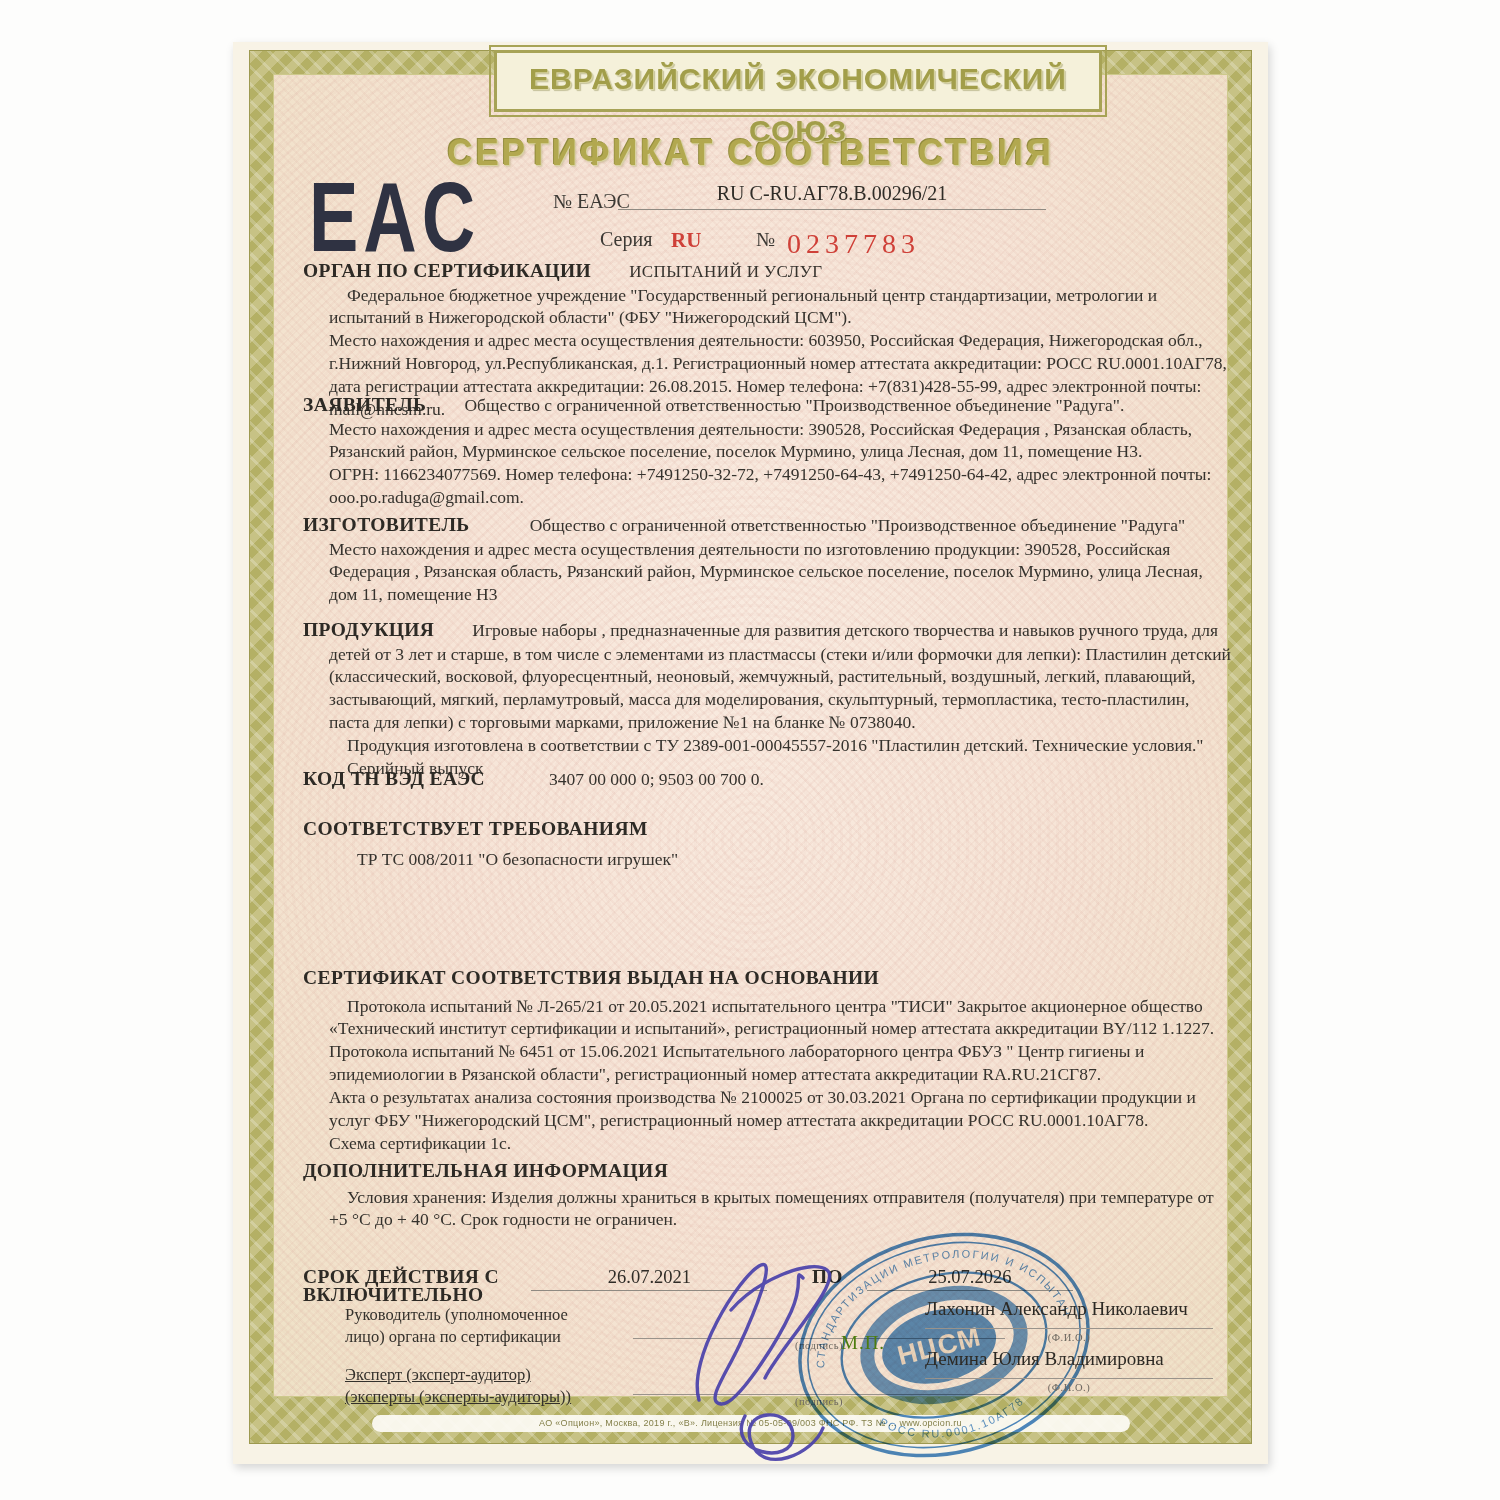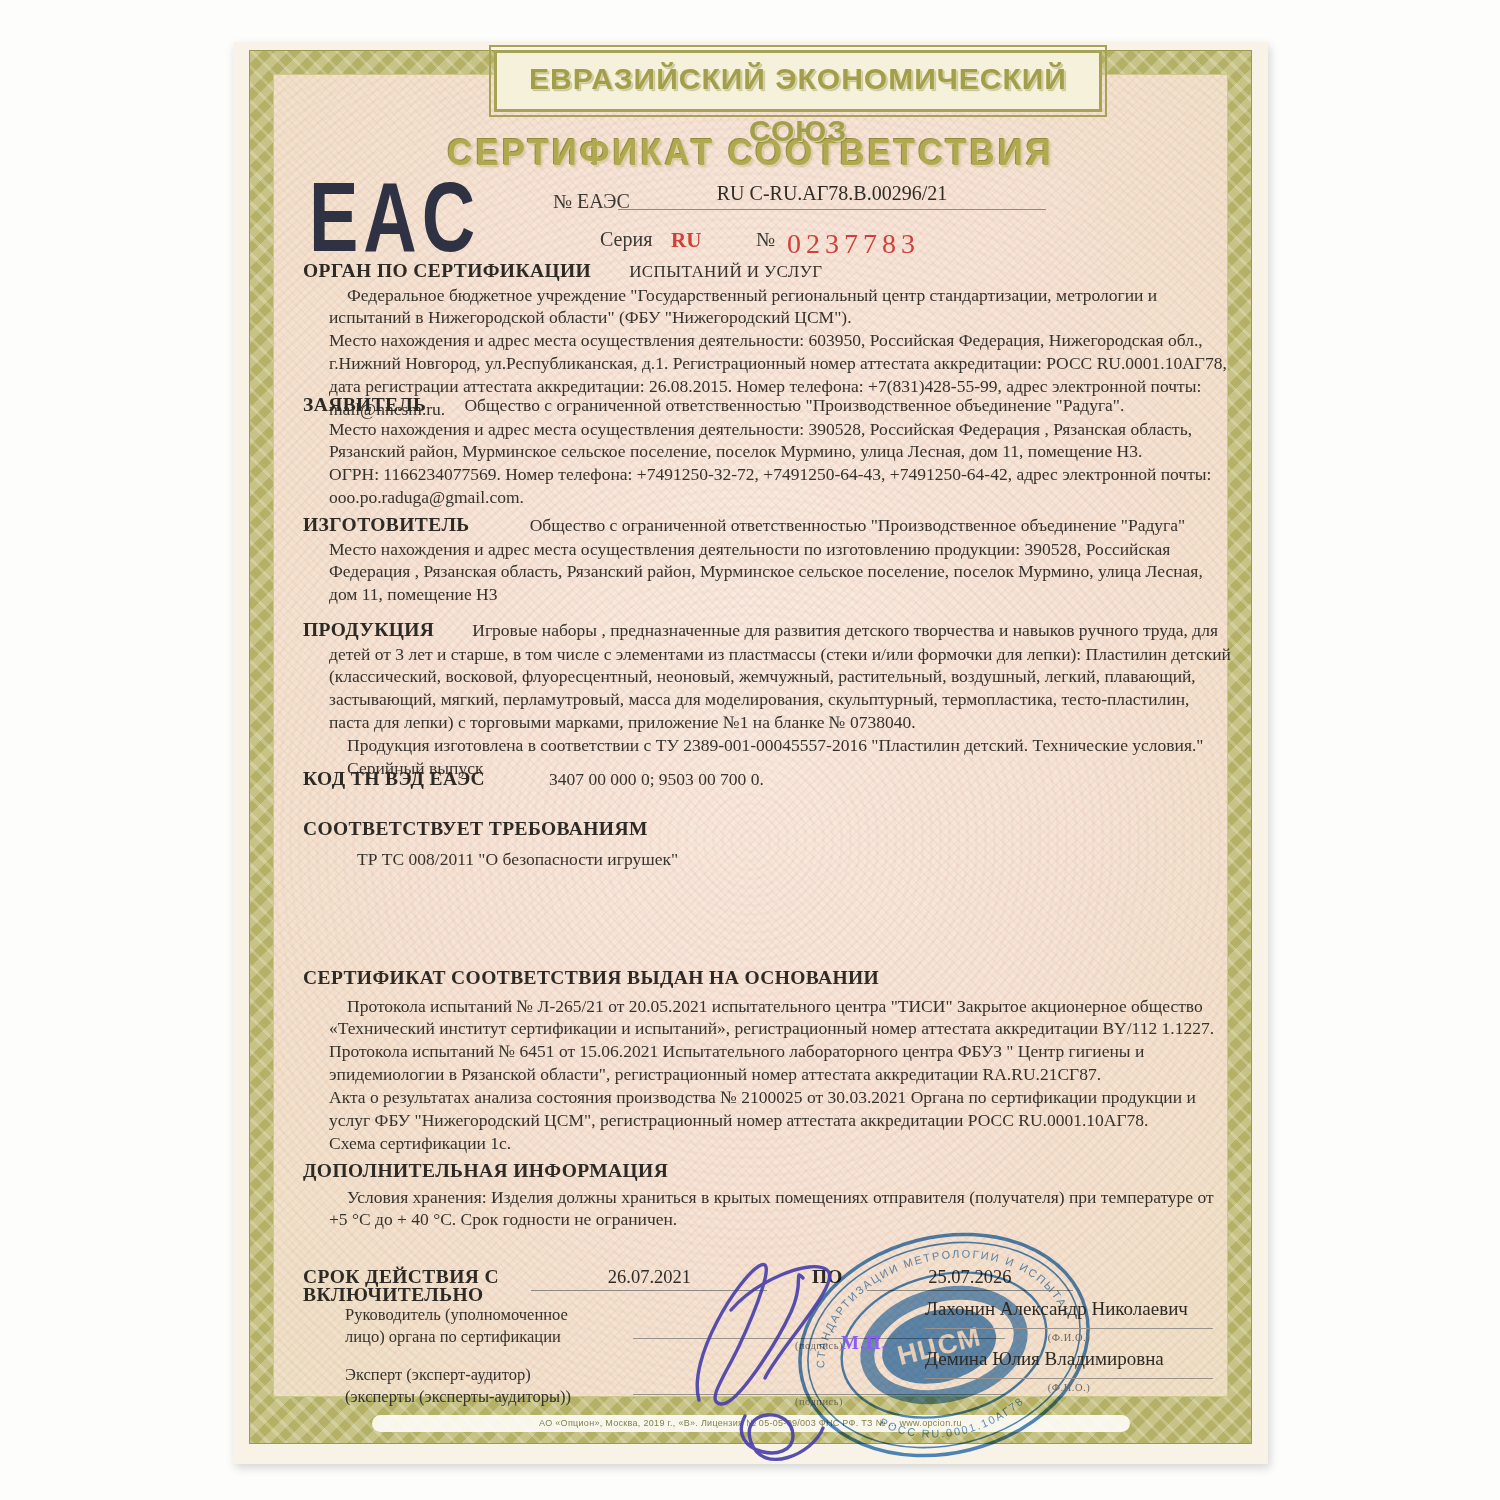--- a/index.html
+++ b/index.html
@@ -79,40 +79,40 @@
     display:inline-block;border-bottom:1px solid #8f8a82;text-align:center;
     font-size:18.5px;color:#2f2c27;padding:0 8px 2px 8px;
   }
   .vfrom{width:220px;margin-left:28px;}
   .vto{width:190px;margin-left:20px;}
   .vpo{font-weight:bold;font-size:19.5px;margin-left:40px;color:#2d2a25;}
   .vincl{position:absolute;left:70px;top:1242px;z-index:2;}
   
   .sig-role{position:absolute;font-size:16.5px;line-height:1.35;color:#34312c;z-index:2;}
   .sig-role1{left:112px;top:1262px;width:320px;}
-  .sig-role2{left:112px;top:1322px;width:330px;}
+  .sig-role2{left:112px;top:1322px;width:330px;text-decoration:underline;}
   .sig-line{
     position:absolute;width:372px;border-bottom:1px solid #99938b;height:34px;z-index:2;
     text-align:center;
   }
   .sig-line1{left:400px;top:1262px;}
   .sig-line2{left:400px;top:1318px;}
   .sub-label{
     position:absolute;font-size:10.5px;color:#6d6860;letter-spacing:0.5px;width:100%;
     text-align:center;top:36px;left:0;
   }
   .name-cell{
     position:absolute;left:692px;width:288px;z-index:6;
     font-size:19px;color:#2c2924;border-bottom:1px solid #99938b;padding-bottom:8px;
   }
   .name1{top:1256px;}
   .name2{top:1306px;}
   .mp{
     position:absolute;left:608px;top:1290px;z-index:5;
-    font-weight:bold;font-size:19px;letter-spacing:1px;color:#8b5cf6;
+    font-weight:normal;font-size:19px;letter-spacing:1px;color:#4d7c0f;
   }
   
   .stamp{
     position:absolute;left:556px;top:1178px;width:310px;height:250px;z-index:4;
     transform:rotate(-14deg);opacity:0.88;mix-blend-mode:multiply;
   }
   
   .handsign{position:absolute;left:428px;top:1208px;width:240px;height:220px;z-index:5;}
   
   .fineprint{

